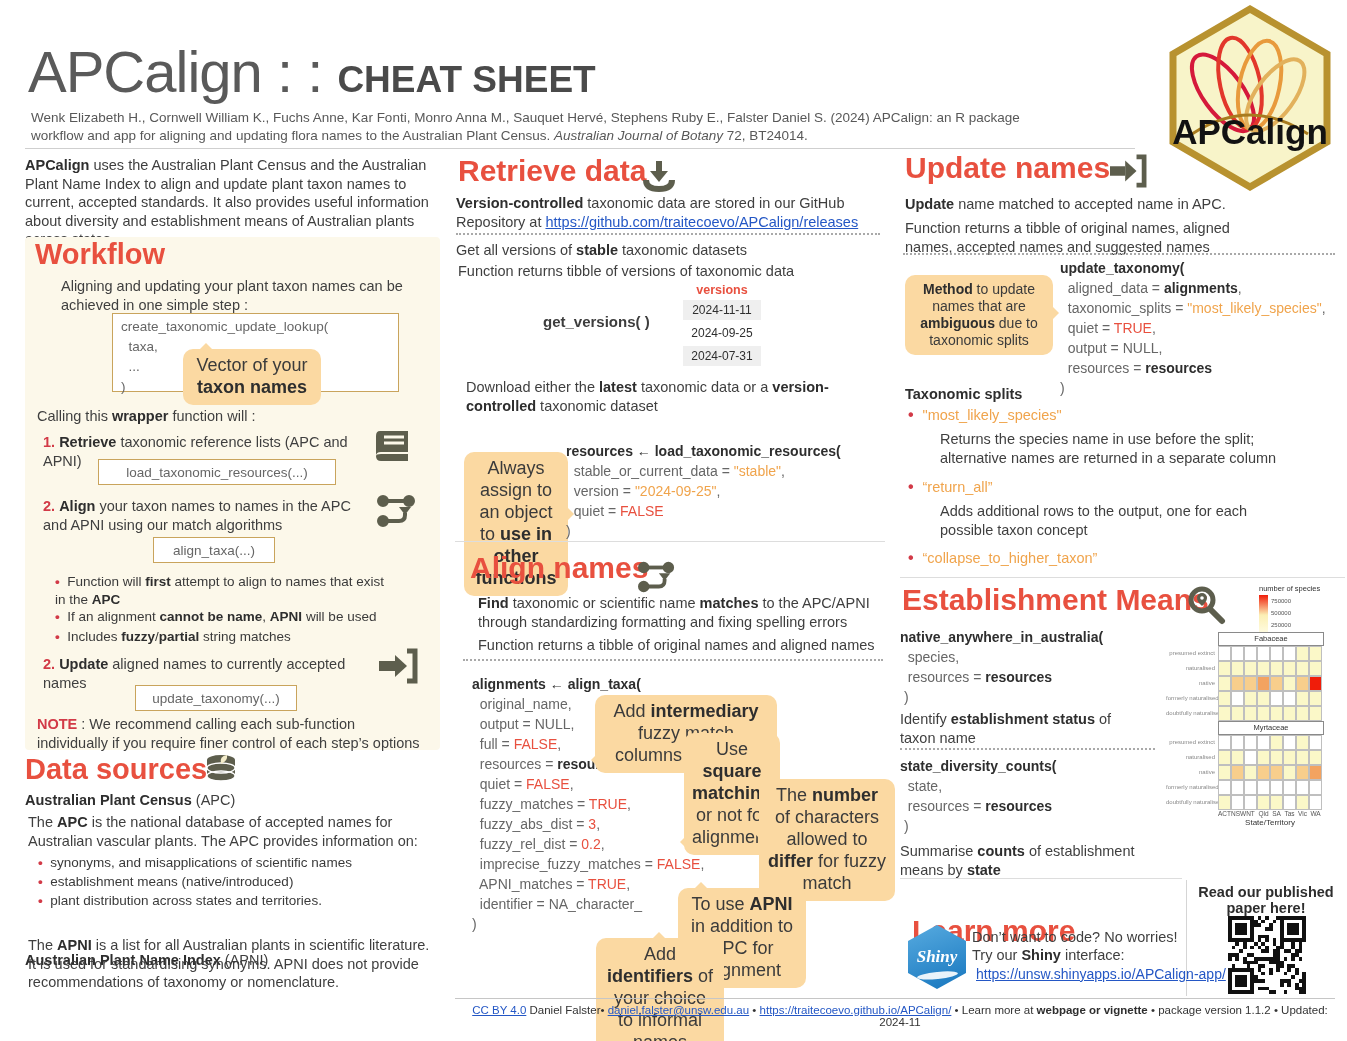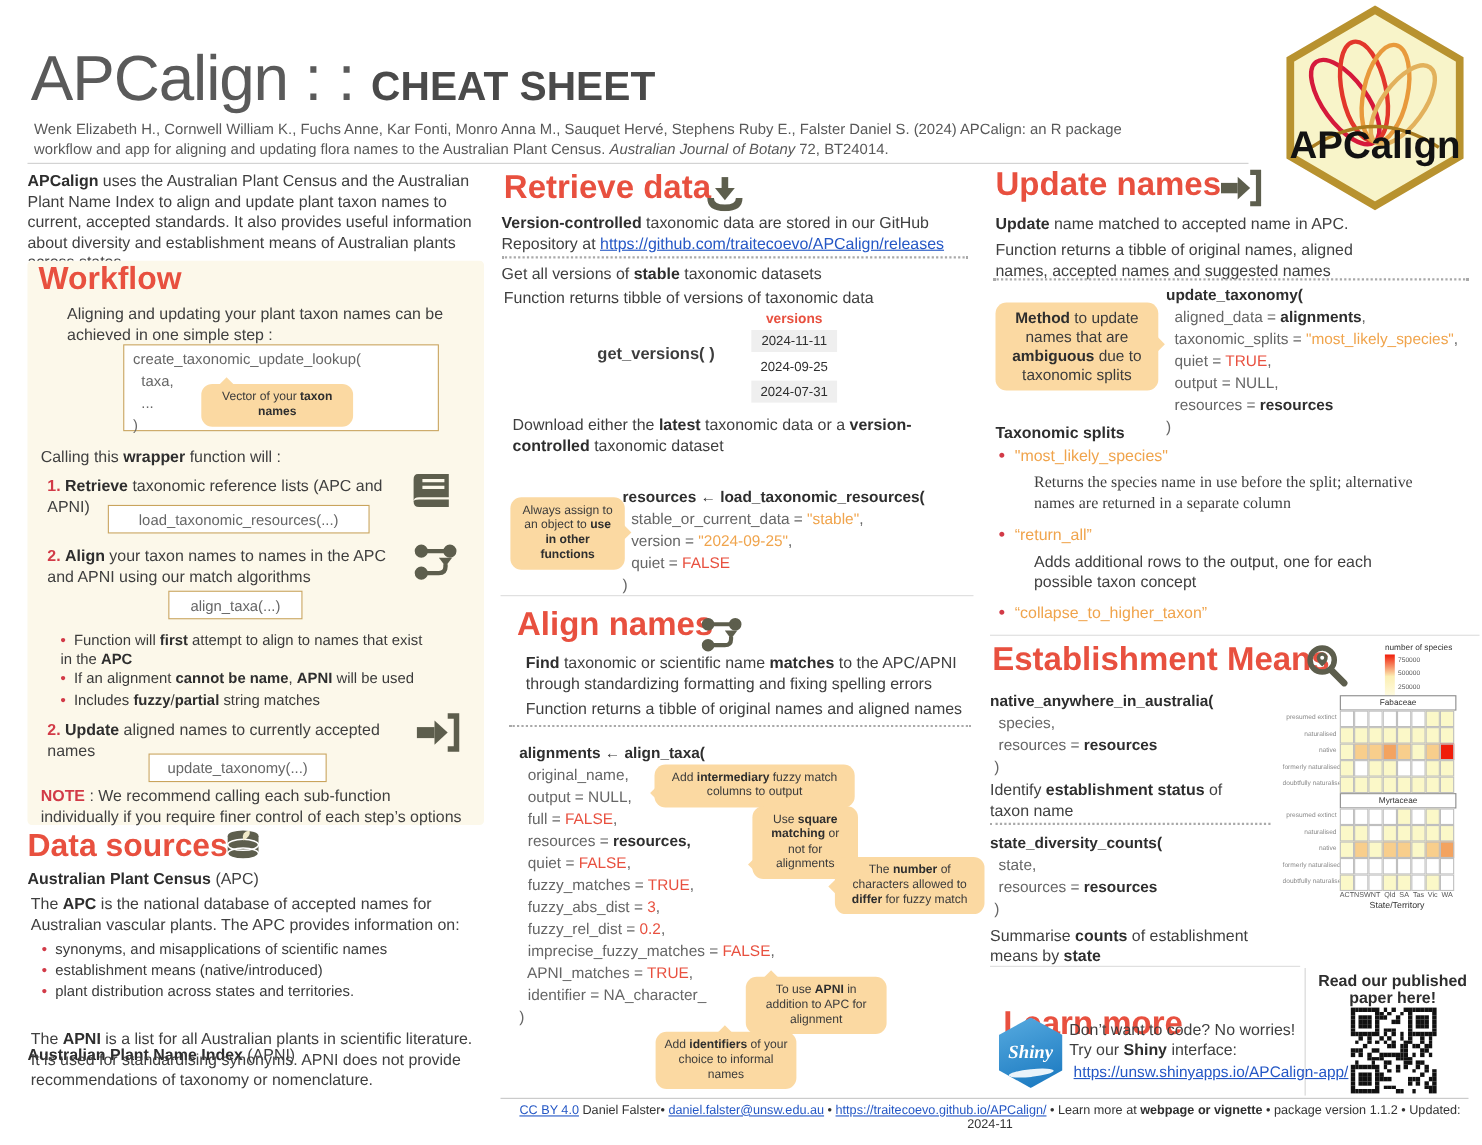--- a/index.html
+++ b/index.html
@@ -21,21 +21,21 @@
   .seg-i{font-style:italic;}
   .seg-note{font-weight:bold;color:#D23A47;}
   .seg-red{color:#E8503F;}
   .seg-orn{color:#F0A44C;}
   .seg-lnk{color:#2457C5;text-decoration:underline;cursor:pointer;}
   
   .code{font-size:14px;color:#666;}
   .cline{white-space:pre;line-height:20px;}
   .code-box{border:1.5px solid #C9A45C;background:#fff;}
   
-  .callout{background:#FBD9A2;border-radius:10px;padding:6px 8px;font-size:11px;line-height:1.22;
+  .callout{background:#FBD9A2;border-radius:10px;padding:6px 8px;font-size:18px;line-height:1.22;
            text-align:center;color:#3b3b3b;position:absolute;}
   .callout::after{content:"";position:absolute;border:7px solid transparent;}
   .tail-left::after{left:-13px;top:38%;border-right-color:#FBD9A2;}
   .tail-right::after{right:-13px;top:38%;border-left-color:#FBD9A2;}
   .tail-up-left::after{left:16px;top:-13px;border-bottom-color:#FBD9A2;}
   .tail-down-left::after{left:-11px;bottom:6px;border-right-color:#FBD9A2;}
   .tail-up::after{left:44%;top:-13px;border-bottom-color:#FBD9A2;}
   
   .panel{background:#FCF8EA;border-radius:4px;}
   .step-num{font-weight:bold;color:#D23A47;}
@@ -253,21 +253,21 @@
       <div class="cline"><span>  aligned_data = </span><span class="seg-b">alignments</span><span>,</span></div>
       <div class="cline"><span>  taxonomic_splits = </span><span class="seg-orn">"most_likely_species"</span><span>,</span></div>
       <div class="cline"><span>  quiet = </span><span class="seg-red">TRUE</span><span>,</span></div>
       <div class="cline"><span>  output = NULL,</span></div>
       <div class="cline"><span>  resources = </span><span class="seg-b">resources</span></div>
       <div class="cline"><span>)</span></div>
     </div>
   <div class="abs" style="left:905px;top:386px;font-size:14.5px;font-weight:bold;color:#2e2e2e;">Taxonomic splits</div>
   <div class="abs" style="left:908px;top:406px;">
     <div><span class="bullet">•</span>&nbsp;&nbsp;<span class="split-label">"most_likely_species"</span></div>
-    <div class="split-desc" style="margin:6px 0 10px 32px;width:360px;font-family:Liberation Serif, serif;">Returns the species name in use before the split; alternative names are returned in a separate column</div>
+    <div class="split-desc" style="margin:6px 0 10px 32px;width:360px;">Returns the species name in use before the split; alternative names are returned in a separate column</div>
     <div><span class="bullet">•</span>&nbsp;&nbsp;<span class="split-label">“return_all”</span></div>
     <div class="split-desc" style="margin:6px 0 10px 32px;width:360px;">Adds additional rows to the output, one for each possible taxon concept</div>
     <div><span class="bullet">•</span>&nbsp;&nbsp;<span class="split-label">“collapse_to_higher_taxon”</span></div>
   </div>
   <div class="abs hr" style="left:900px;top:577px;width:445px;border-color:#ddd;"></div>
 
   <div class="abs sec-title" style="left:902px;top:585px;font-size:30px;">Establishment Means</div>
   <svg class="abs" style="left:1186px;top:585px;" width="40" height="40" viewBox="0 0 40 40">
     <circle cx="16" cy="15" r="11" fill="none" stroke="#5D5E4D" stroke-width="5"></circle>
     <line x1="24" y1="24" x2="36" y2="36" stroke="#5D5E4D" stroke-width="6" stroke-linecap="round"></line>

